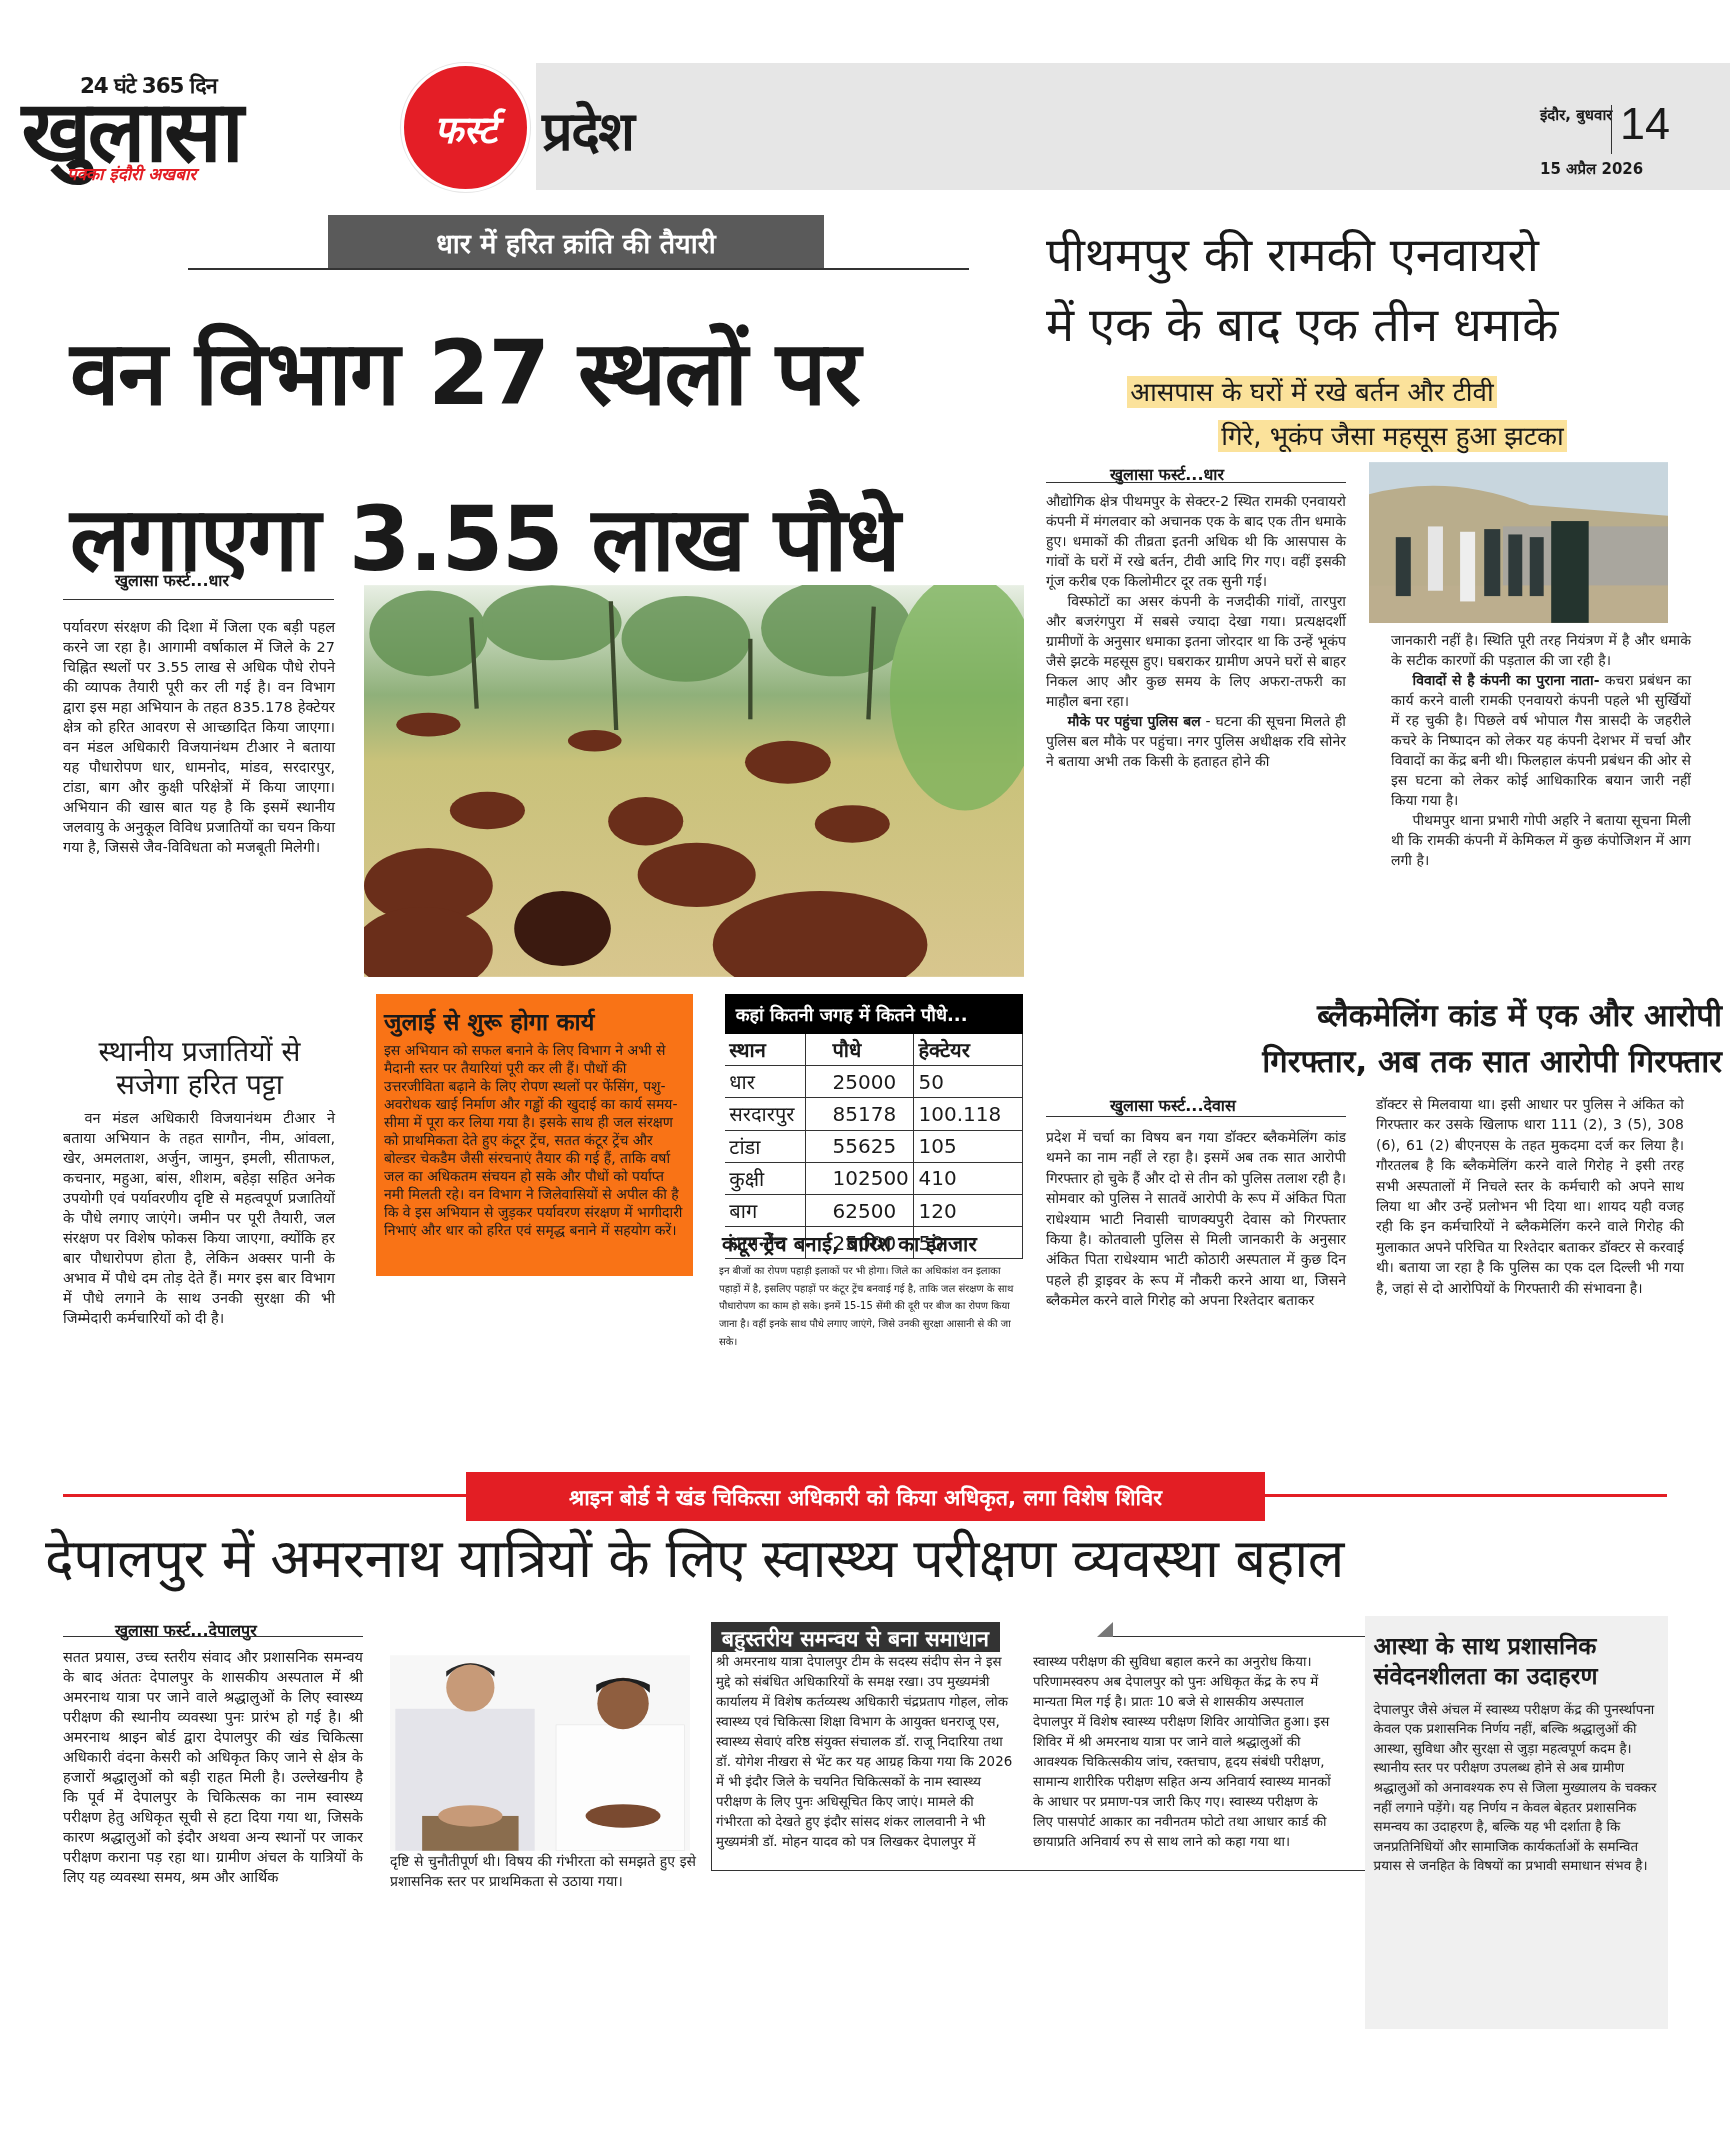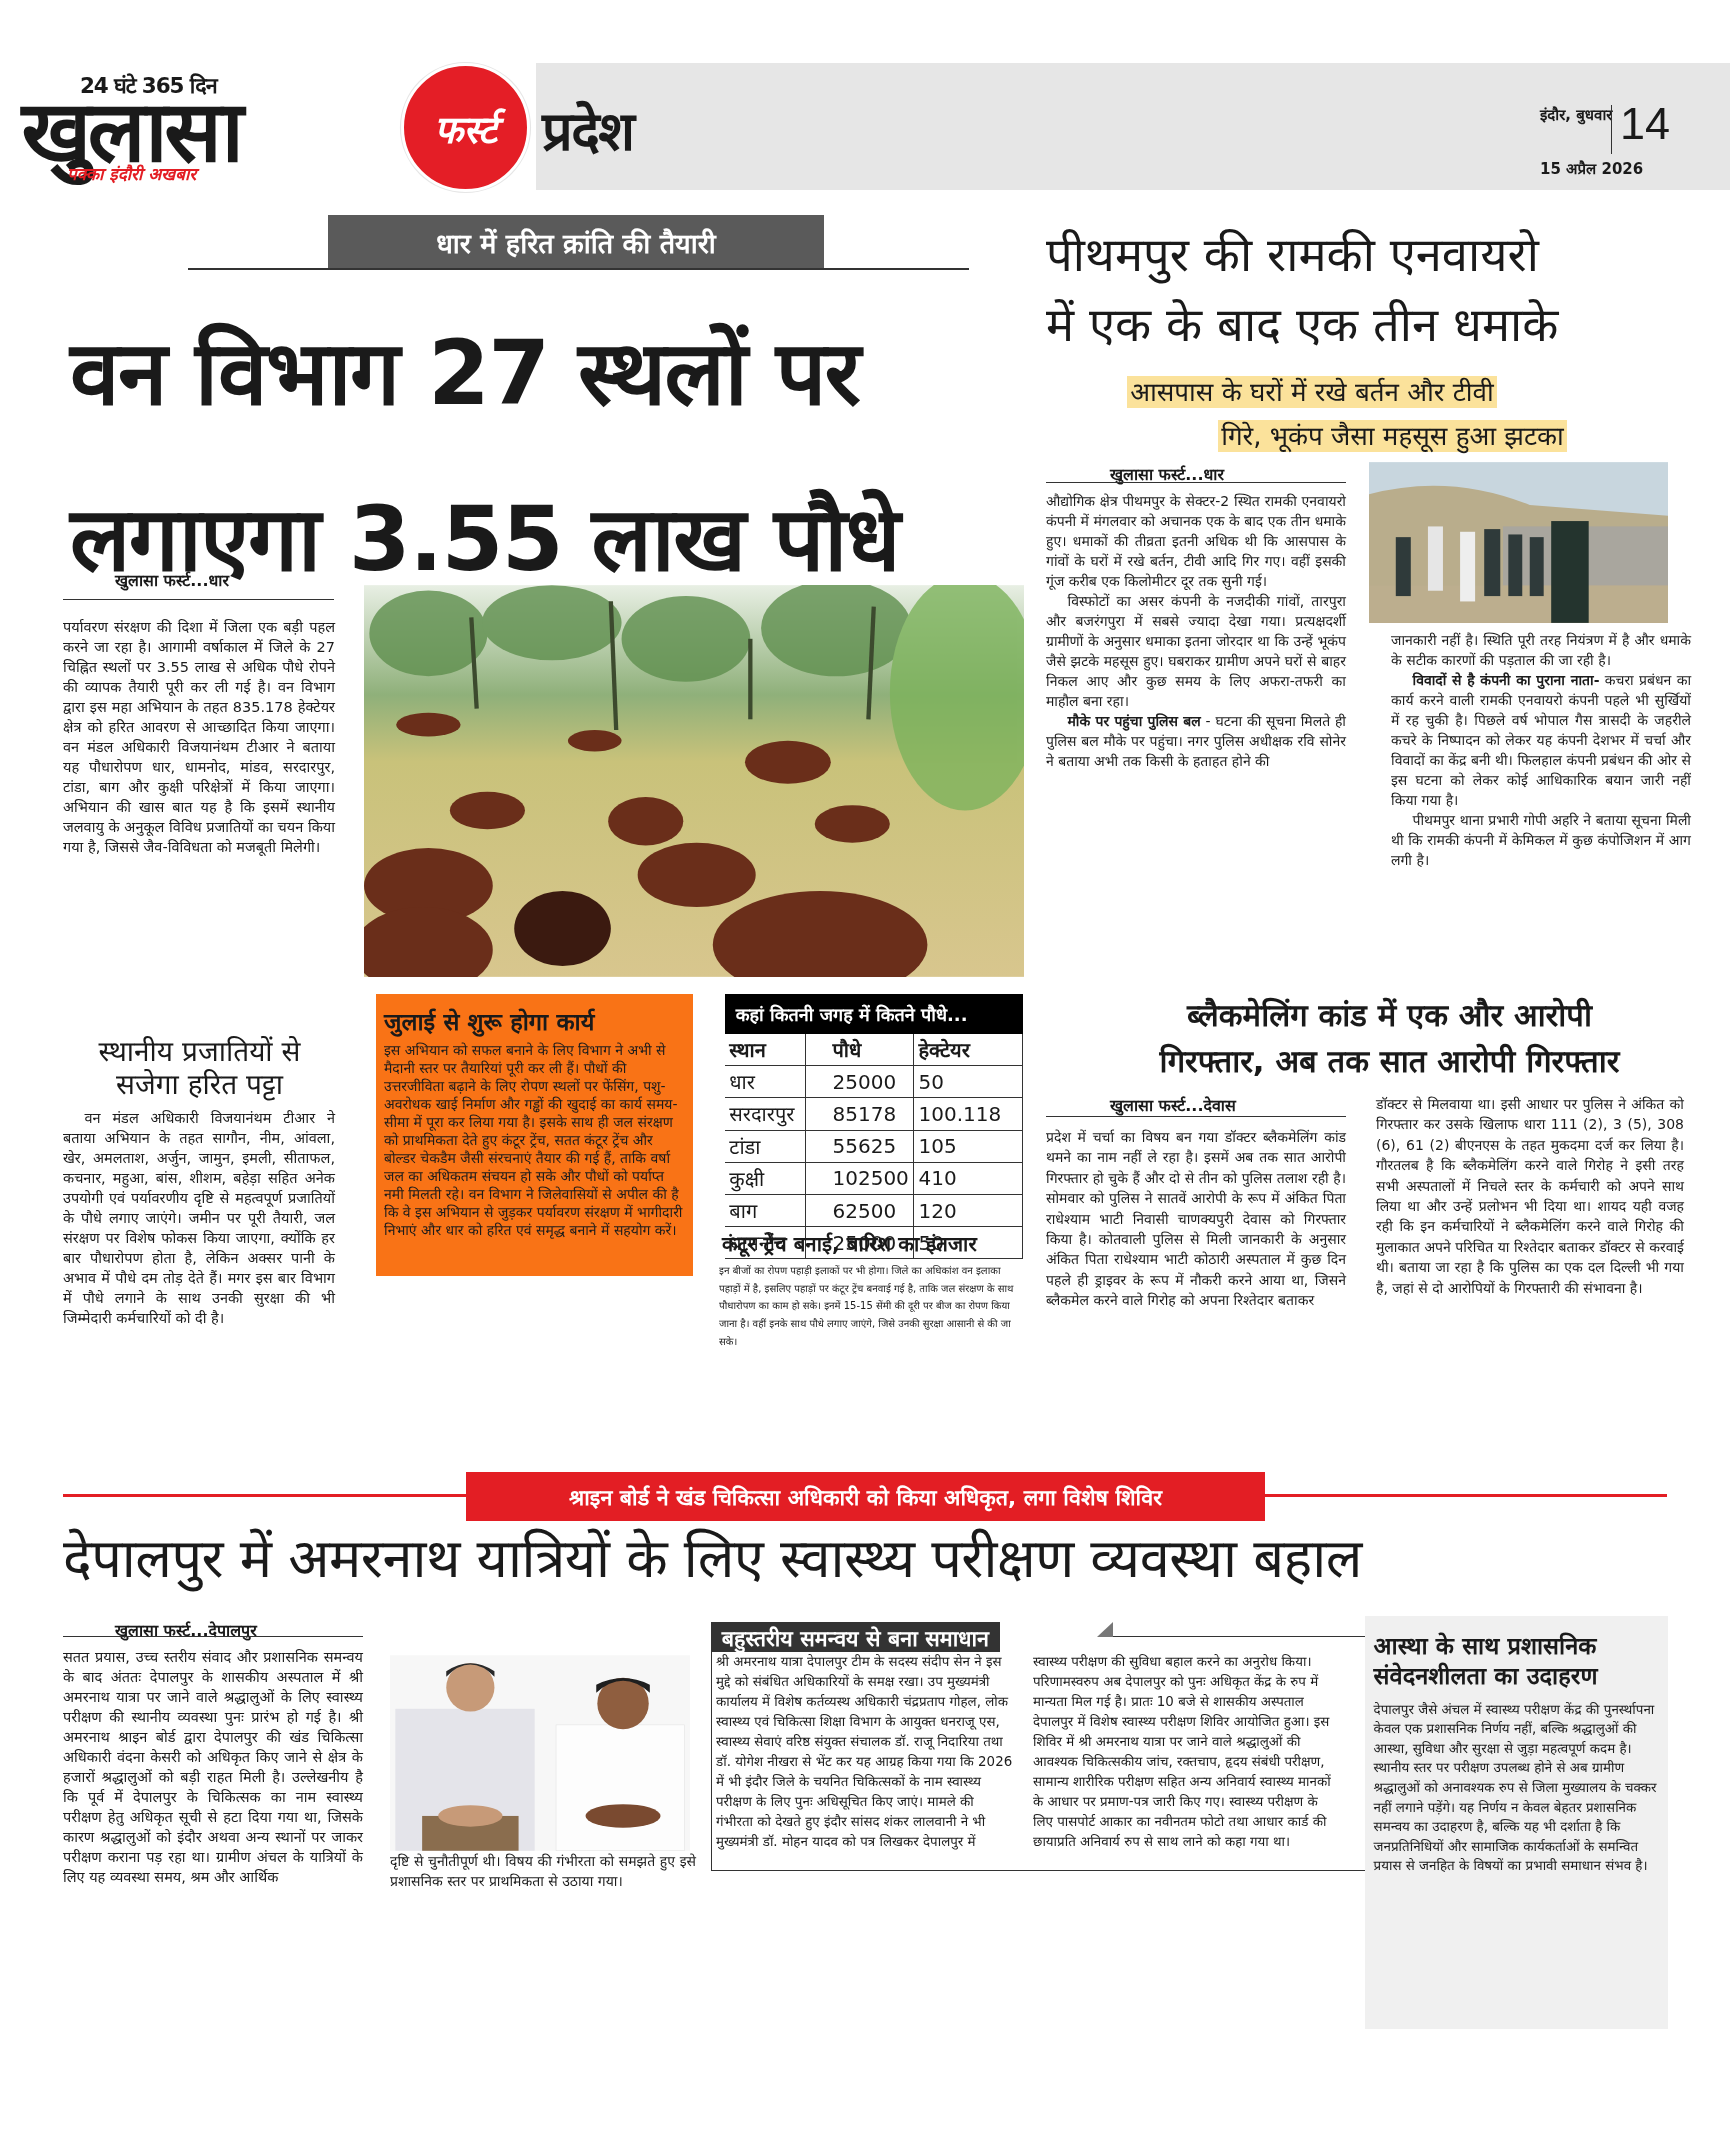--- a/index.html
+++ b/index.html
@@ -59,31 +59,31 @@
   #deck2 span { display: inline-block; background: #fbe29b; font-size: 26px; line-height: 32px; padding: 0 3.2px; margin-bottom: 11.8px; }
   #deck2 .l2 { margin-left: 91px; }
   #byline2 { left: 1110px; top: 463px; font-size: 16px; font-weight: bold; }
   #byline2-line { left: 1046px; top: 482px; width: 300px; height: 1.1px; background: #333; }
   #photo2 { left: 1369px; top: 462px; width: 299px; height: 161px; }
   #story2-col1 { left: 1046px; top: 491px; width: 300px; }
   #story2-col2 { left: 1391px; top: 630px; width: 300px; }
   .story2 .body-text { font-size: 14px; line-height: 20px; }
 
   
-  #headline3 { left: 1057px; top: 992px; width: 665px; text-align: center; font-size: 31px; font-weight: bold; line-height: 46px; }
+  #headline3 { left: 1057px; top: 992px; width: 665px; text-align: right; font-size: 31px; font-weight: bold; line-height: 46px; }
   #byline3 { left: 1110px; top: 1094px; font-size: 16px; font-weight: bold; }
   #byline3-line { left: 1046px; top: 1116px; width: 300px; height: 1.1px; background: #333; }
   #story3-col1 { left: 1046px; top: 1127px; width: 300px; }
   #story3-col2 { left: 1376px; top: 1094px; width: 308px; }
   .story3 .body-text { font-size: 14px; line-height: 20.4px; }
 
   
   #kicker4-line { left: 63px; top: 1494px; width: 1604px; height: 3.2px; background: #e31e24; }
   #kicker4 { left: 466px; top: 1472px; width: 799px; height: 49px; background: #e31e24; color: #fff; font-size: 21.5px; font-weight: bold; display: flex; align-items: center; justify-content: center; }
-  #headline4 { left: 63px; top: 1524px; width: 1609px; font-size: 54px; line-height: 70px; white-space: nowrap; letter-spacing: -0.5px; }
+  #headline4 { left: 45px; top: 1524px; width: 1609px; font-size: 54px; line-height: 70px; white-space: nowrap; letter-spacing: -0.5px; }
   #byline4 { left: 115px; top: 1619px; font-size: 16px; font-weight: bold; }
   #byline4-line { left: 63px; top: 1636px; width: 300px; height: 1.1px; background: #333; }
   #story4-col1 { left: 63px; top: 1647px; width: 300px; }
   #photo4 { left: 390px; top: 1655px; width: 300px; height: 196px; }
   #caption4 { left: 390px; top: 1851px; width: 306px; }
   #caption4 .body-text { font-size: 14px; line-height: 20.4px; }
 
   #box-multi { left: 711px; top: 1635px; width: 660px; height: 236px; border: 1.1px solid #333; border-top: none; }
   #box-multi-title { left: 711px; top: 1622px; height: 30px; background: #333; color: #fff; font-size: 21.5px; font-weight: bold; padding: 0 10.7px; display: flex; align-items: center; }
   #box-multi-tri { left: 1097px; top: 1622px; width: 0; height: 0; border-bottom: 15px solid #777; border-left: 16px solid transparent; }

